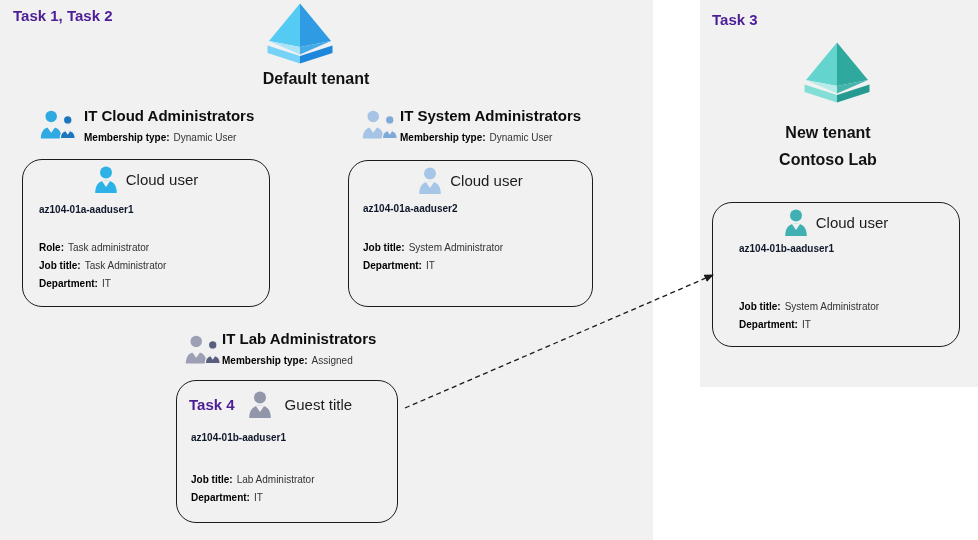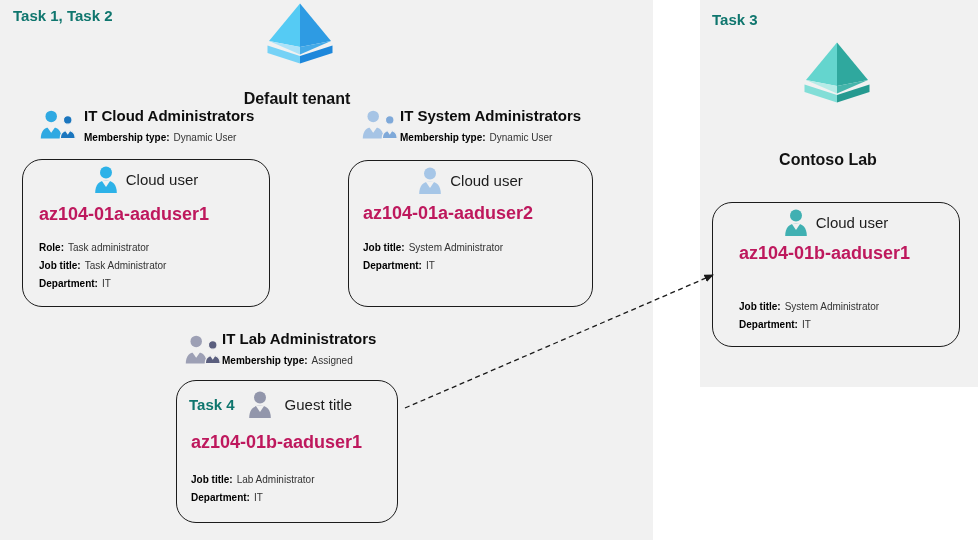--- a/index.html
+++ b/index.html
@@ -3,31 +3,31 @@
 <meta charset="utf-8">
 <style>
   * { margin:0; padding:0; box-sizing:border-box; }
   html,body { background:#fff; }
   body { font-family:"Liberation Sans", sans-serif; }
   .canvas { position:relative; width:978px; height:540px; background:#ffffff; overflow:hidden; }
   .panel { position:absolute; background:#f1f1f1; }
   .panel-left  { left:0; top:0; width:653px; height:540px; }
   .panel-right { left:700px; top:0; width:278px; height:387px; }
   .abs { position:absolute; }
-  .task-label { font-weight:bold; font-size:15px; color:#0f766e; white-space:nowrap; }
+  .task-label { font-weight:bold; font-size:15px; color:#4c1d95; white-space:nowrap; }
   .tenant-title { font-weight:bold; font-size:16px; color:#111; text-align:center; width:200px; }
   .group-name { font-weight:bold; font-size:15px; color:#0d0d0d; white-space:nowrap; }
   .kv { font-size:10px; white-space:nowrap; line-height:18px; }
   .kv b { color:#000; }
   .kv .val { color:#333; margin-left:4px; }
   .user-card { position:absolute; border:1.5px solid #1c1c1c; border-radius:20px; background:transparent;padding-left:48px; }
   .card-header { position:absolute; left:0; right:0; display:flex; justify-content:center; align-items:center; gap:8px; }
   .card-header.left-align { justify-content:flex-start; }
   .type-label { font-size:15px; color:#1c1c1c; white-space:nowrap; }
-  .username { position:absolute; font-weight:bold; font-size:18px; color:#be185d; white-space:nowrap; }
+  .username { position:absolute; font-weight:bold; font-size:10px; color:#0f172a; white-space:nowrap; }
   .fields { position:absolute; }
   svg.icon { display:block; }
   .overlay { position:absolute; left:0; top:0; pointer-events:none; }
 </style>
 </head>
 <body>
 
 <div class="canvas">
 
   <div class="panel panel-left">
@@ -36,21 +36,21 @@
 
     <svg class="abs icon" style="left:263px; top:3px;" width="74" height="61" viewBox="0 0 74 61">
       <polygon points="37,0.5 6,38 37,44" fill="#55cbf4"></polygon>
       <polygon points="37,0.5 68,38 37,44" fill="#2e9be3"></polygon>
       <polygon points="6,38 37,44 37,51.5" fill="#abe3f9"></polygon>
       <polygon points="68,38 37,44 37,51.5" fill="#44aae8"></polygon>
       <polygon points="4.5,42.5 37,53 37,60.5 4.5,50" fill="#76d2f6"></polygon>
       <polygon points="69.5,42.5 37,53 37,60.5 69.5,50" fill="#1d87db"></polygon>
     </svg>
 
-    <div class="abs tenant-title" style="left:197px; top:70px;margin-top:20px;">Default tenant</div>
+    <div class="abs tenant-title" style="left:216px; top:70px;">Default tenant</div>
 
     <svg class="abs icon" style="left:40px; top:110px;" width="37" height="29" viewBox="0 0 38 29">
       <circle cx="11.5" cy="6.2" r="5.9" fill="#2fa9e2"></circle>
       <path d="M0.8,29 C0.8,20.8 5,17 11.5,17 C18,17 22.2,20.8 22.2,29 Z" fill="#2fa9e2"></path>
       <path d="M11.5,23 L7.3,17 L15.7,17 Z" fill="#f1f1f1"></path>
       <circle cx="28.5" cy="9.8" r="4.4" fill="#1b76be" stroke="#f1f1f1" stroke-width="1.2"></circle>
       <path d="M20.8,29 C20.8,23.2 23.7,20.7 28.5,20.7 C33.3,20.7 36.2,23.2 36.2,29 Z" fill="#1b76be" stroke="#f1f1f1" stroke-width="1.2"></path>
       <path d="M28.5,25 L25.6,20.7 L31.4,20.7 Z" fill="#f1f1f1"></path>
     </svg>
     <div class="abs group-name" style="left:84px; top:107px;">IT Cloud Administrators</div>
@@ -142,20 +142,21 @@
 
     <svg class="abs icon" style="left:100px; top:42px;" width="74" height="61" viewBox="0 0 74 61">
       <polygon points="37,0.5 6,38 37,44" fill="#64d5ce"></polygon>
       <polygon points="37,0.5 68,38 37,44" fill="#2fa89e"></polygon>
       <polygon points="6,38 37,44 37,51.5" fill="#b5ece7"></polygon>
       <polygon points="68,38 37,44 37,51.5" fill="#45b5ab"></polygon>
       <polygon points="4.5,42.5 37,53 37,60.5 4.5,50" fill="#82ded7"></polygon>
       <polygon points="69.5,42.5 37,53 37,60.5 69.5,50" fill="#259a90"></polygon>
     </svg>
 
+    <div class="abs tenant-title" style="left:28px; top:124px;">New tenant</div>
     <div class="abs tenant-title" style="left:28px; top:151px;">Contoso Lab</div>
 
     <div class="user-card" style="left:12px; top:202px; width:248px; height:145px;">
       <div class="card-header" style="top:6px;">
         <svg class="icon" width="24" height="27" viewBox="0 0 24 27">
           <circle cx="12" cy="6.4" r="6" fill="#40b0b2"></circle>
           <path d="M1.2,27 C1.2,18.6 5.4,14.6 12,14.6 C18.6,14.6 22.8,18.6 22.8,27 Z" fill="#40b0b2"></path>
           <path d="M12,21 L7.6,14.6 L16.4,14.6 Z" fill="#f1f1f1"></path>
         </svg>
         <span class="type-label">Cloud user</span>

